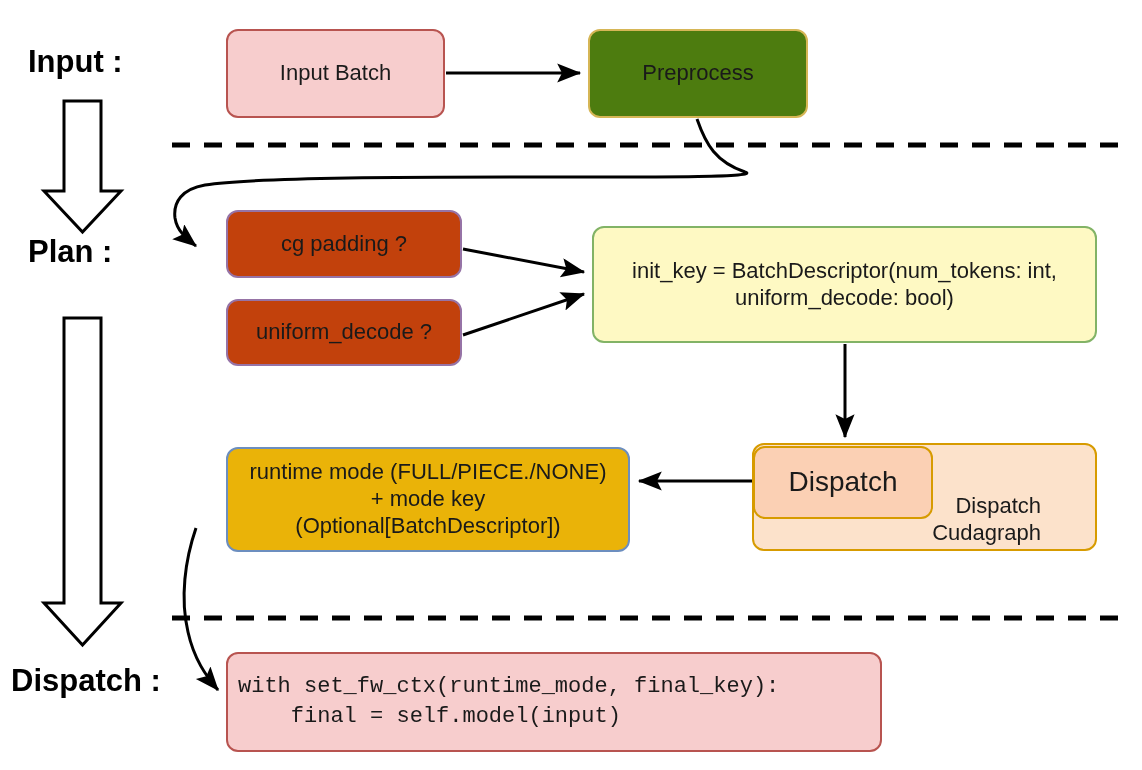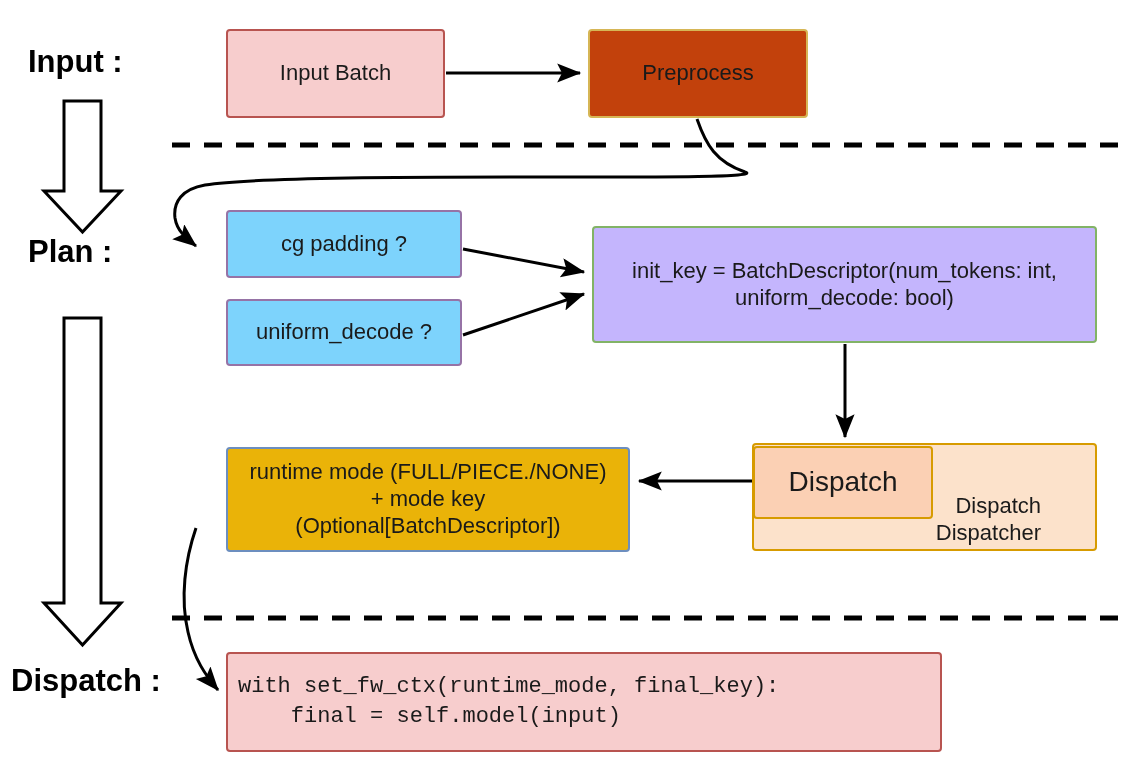--- a/index.html
+++ b/index.html
@@ -23,21 +23,21 @@
     font-family: "Liberation Sans", sans-serif;
     font-weight: bold;
     font-size: 31px;
     color: #000000;
     letter-spacing: 0px;
     white-space: nowrap;
   }
   .node {
     position: absolute;
     box-sizing: border-box;
-    border-radius: 4px;
+    border-radius: 12px;
     border-width: 2px;
     border-style: solid;
     display: flex;
     align-items: center;
     justify-content: center;
     text-align: center;
     font-family: "Liberation Sans", sans-serif;
     font-size: 22px;
     color: #1a1a1a;
     line-height: 1.22;
@@ -46,23 +46,23 @@
   .node.code {
     font-family: "Liberation Mono", monospace;
     font-size: 22px;
     justify-content: flex-start;
     text-align: left;
     white-space: pre;
     line-height: 1.35;
     padding-left: 10px;
   }
   .node-red    { background: #f7cdcd; border-color: #b85450; }
-  .node-yellow { background: #c2410c; border-color: #d6b656; }
-  .node-purple { background: #7dd3fc; border-color: #9673a6; }
-  .node-green  { background: #c4b5fd; border-color: #82b366; }
+  .node-yellow { background: #4d7c0f; border-color: #d6b656; }
+  .node-purple { background: #c2410c; border-color: #9673a6; }
+  .node-green  { background: #fef9c3; border-color: #82b366; }
   .node-blue   { background: #eab308; border-color: #6c8ebf; }
   .node-orange-outer { background: #fce2cb; border-color: #d79b00; }
   .node-orange-inner { background: #fbd0b4; border-color: #d79b00; }
 
   svg.overlay {
     position: absolute;
     left: 0;
     top: 0;
     width: 1142px;
     height: 770px;
@@ -119,28 +119,28 @@
     <span>uniform_decode: bool)</span>
   </div>
 
   <div class="node node-blue" style="left:226px; top:447px; width:404px; height:105px; flex-direction:column;">
     <span>runtime mode (FULL/PIECE./NONE)</span>
     <span>+ mode key (Optional[BatchDescriptor])</span>
   </div>
 
   <div class="node node-orange-outer" style="left:752px; top:443px; width:345px; height:108px; justify-content:flex-end; padding-right:28px; flex-direction:column; align-items:flex-end;">
     <span style="margin-right:26px;">Dispatch</span>
-    <span style="margin-right:26px;">Dispatcher</span>
+    <span style="margin-right:26px;">Cudagraph</span>
   </div>
 
   <div class="node node-orange-inner" style="left:753px; top:446px; width:180px; height:73px; font-size:28px; z-index:3;">
     <span>Dispatch</span>
   </div>
 
-  <div class="node node-red code" style="left:226px; top:652px; width:716px; height:100px; flex-direction:column; align-items:flex-start; justify-content:center;">
+  <div class="node node-red code" style="left:226px; top:652px; width:656px; height:100px; flex-direction:column; align-items:flex-start; justify-content:center;">
     <span>with set_fw_ctx(runtime_mode, final_key):</span>
     <span>    final = self.model(input)</span>
   </div>
 
   <svg class="overlay" viewBox="0 0 1142 770">
     <defs>
       <marker id="arrowhead" markerWidth="9" markerHeight="9" refX="7.6" refY="3.2" orient="auto" markerUnits="strokeWidth">
         <path d="M0,0 L8,3.2 L0,6.4 L1.6,3.2 z" fill="#000000"></path>
       </marker>
     </defs>

